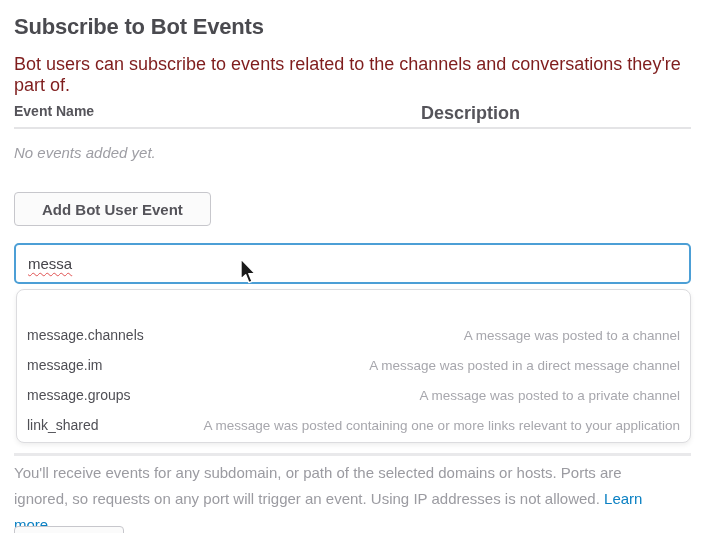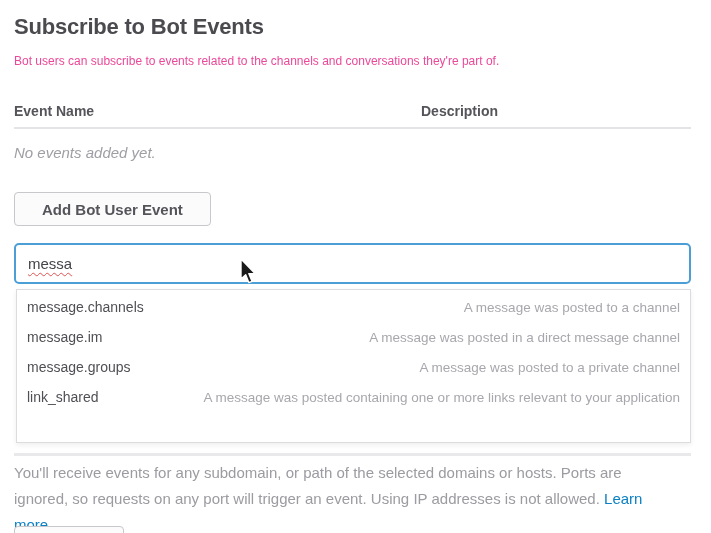--- a/index.html
+++ b/index.html
@@ -8,30 +8,30 @@
   .page {
     position:relative; width:711px; height:533px;
     background:#ffffff; overflow:hidden;
   }
   .page-title {
     position:absolute; left:14px; top:14px;
     font-size:22px; font-weight:700; color:#4a4a4f; letter-spacing:-0.2px;
   }
   .section-desc {
     position:absolute; left:14px; top:54px;
-    font-size:12px; color:#ec4899;
+    font-size:18px; color:#7f1d1d;
   }
   .table-head { position:absolute; left:0; top:103px; width:711px; }
   .col-event-name {
     position:absolute; left:14px; top:0;
     font-size:14px; font-weight:700; color:#55545a;
   }
   .col-description {
     position:absolute; left:421px; top:0;
-    font-size:14px; font-weight:700; color:#55545a;
+    font-size:18px; font-weight:700; color:#55545a;
   }
   .head-rule {
     position:absolute; left:14px; top:127px; width:677px; height:2px;
     background:#e4e4e6; border:none;
   }
   .empty-msg {
     position:absolute; left:14px; top:144px;
     font-size:15px; font-style:italic; color:#9e9ea4;
   }
   .add-btn {
@@ -47,23 +47,23 @@
     display:flex; align-items:center;
   }
   .typed-text {
     margin-left:12px; font-size:15px; color:#45444a;
     text-decoration:underline; text-decoration-style:wavy;
     text-decoration-color:#e05252; text-decoration-thickness:1px;
     text-underline-offset:3px;
   }
   .dropdown {
     position:absolute; left:16px; top:289px; width:675px; height:154px;
-    background:#fff; border:1px solid #dcdcdf; border-radius:0;
+    background:#fff; border:1px solid #dcdcdf; border-radius:8px;
     box-shadow:0 2px 5px rgba(0,0,0,0.07);
-    padding:2px 0; display:flex; flex-direction:column; z-index:2;
+    padding:2px 0; display:flex; flex-direction:column; z-index:2;justify-content:flex-end;
   }
   .suggestion-row {
     height:30px; display:flex; align-items:center;
     justify-content:space-between; padding:0 10px; cursor:pointer;
   }
   .suggestion-name { font-size:14px; color:#4f4f55; }
   .suggestion-desc { font-size:13.5px; color:#a7a7ad; text-align:right; }
   .section-divider {
     position:absolute; left:14px; top:453px; width:677px; height:3px;
     background:#e9e9eb;

